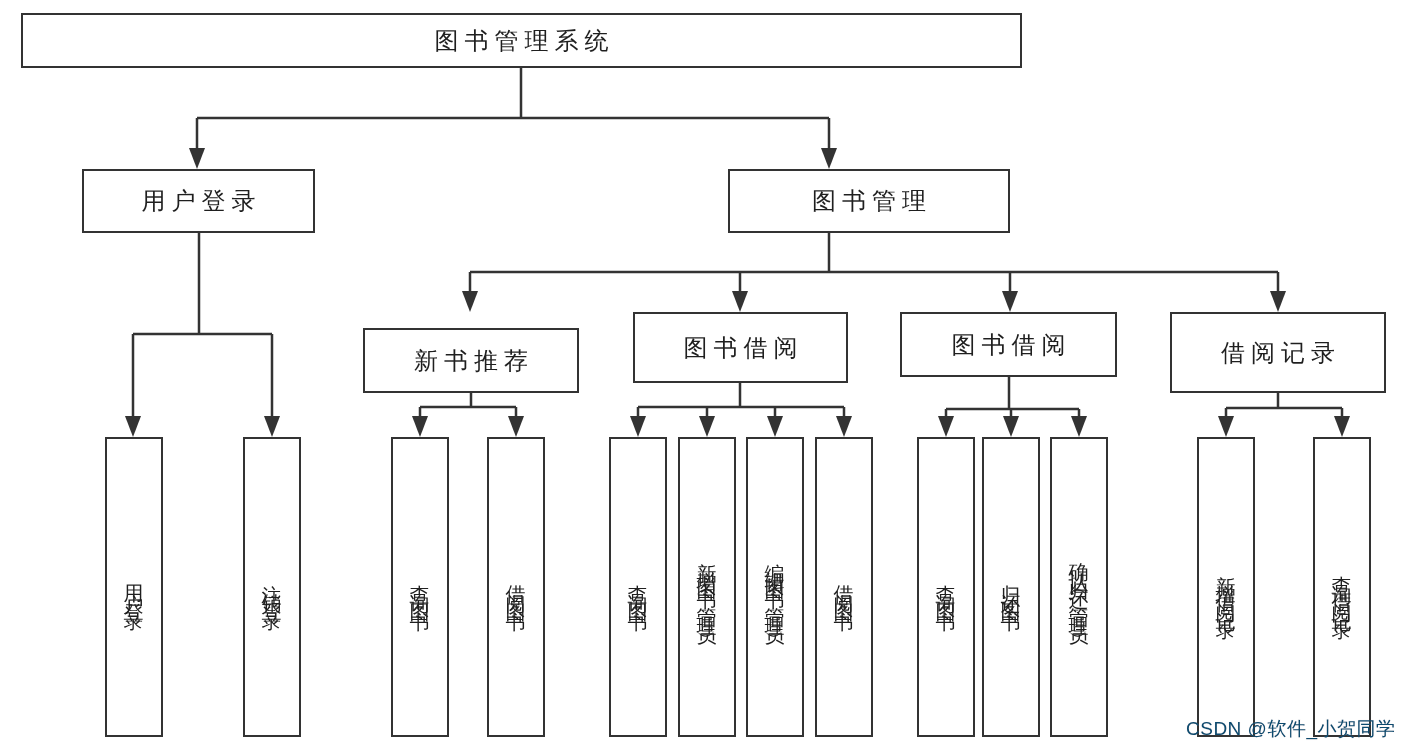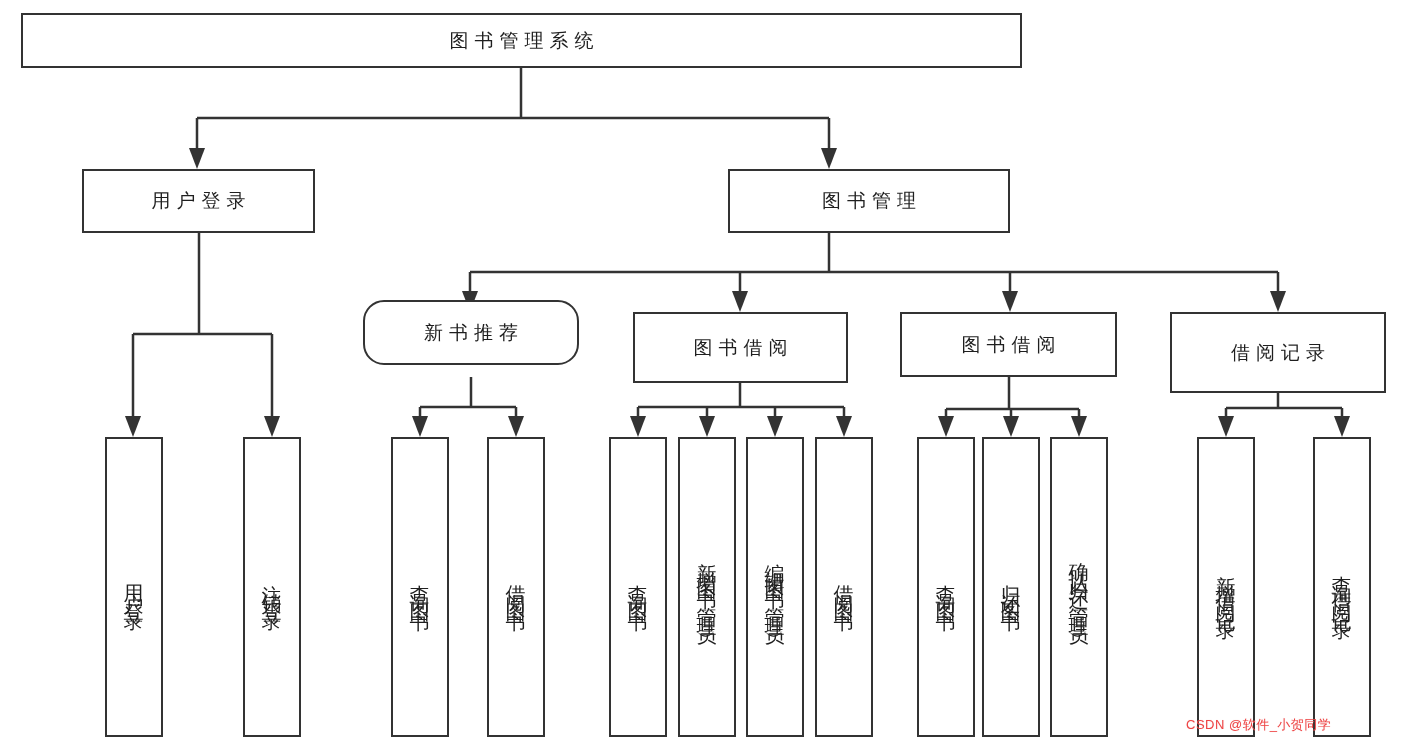--- a/index.html
+++ b/index.html
@@ -20,21 +20,21 @@
     pointer-events: none;
   }
   .hnode {
     position: absolute;
     box-sizing: border-box;
     border: 2.5px solid #333333;
     background: #ffffff;
     display: flex;
     align-items: center;
     justify-content: center;
-    font-size: 19px;
+    font-size: 24px;
     letter-spacing: 6px;
     padding-left: 6px; 
     white-space: nowrap;
     z-index: 2;
   }
   .leaf {
     position: absolute;
     box-sizing: border-box;
     top: 437px;
     width: 58px;
@@ -48,23 +48,23 @@
     font-size: 20px;
     letter-spacing: 9px;
     line-height: 1;
     white-space: nowrap;
     z-index: 2;
   }
   .watermark {
     position: absolute;
     left: 1186px;
     top: 716px;
-    font-size: 13px;
+    font-size: 19px;
     letter-spacing: 0.5px;
-    color: #ef4444;
+    color: #0c4a6e;
     white-space: nowrap;
     z-index: 5;
     text-shadow: 0 0 1px rgba(214, 120, 120, 0.25);
   }
 </style>
 </head>
 <body>
 
 <div class="canvas">
 
@@ -106,21 +106,21 @@
       <polygon points="1218,416 1234,416 1226,437"></polygon>
       <polygon points="1334,416 1350,416 1342,437"></polygon>
     </g>
   </svg>
 
   <div class="hnode" style="left:21px; top:13px; width:1001px; height:55px;">图书管理系统</div>
 
   <div class="hnode" style="left:82px; top:169px; width:233px; height:64px;">用户登录</div>
   <div class="hnode" style="left:712px; top:169px; width:282px; height:64px;margin-left:16px;">图书管理</div>
 
-  <div class="hnode" style="left:363px; top:300px; width:216px; height:65px;border-radius:21px;">新书推荐</div>
+  <div class="hnode" style="left:363px; top:328px; width:216px; height:65px;">新书推荐</div>
   <div class="hnode" style="left:633px; top:312px; width:215px; height:71px;">图书借阅</div>
   <div class="hnode" style="left:900px; top:312px; width:217px; height:65px;">图书借阅</div>
   <div class="hnode" style="left:1170px; top:312px; width:216px; height:81px;">借阅记录</div>
 
   <div class="leaf" style="left:105px;">用户登录</div>
   <div class="leaf" style="left:243px;">注销登录</div>
 
   <div class="leaf" style="left:391px;">查询图书</div>
   <div class="leaf" style="left:487px;">借阅图书</div>
 

